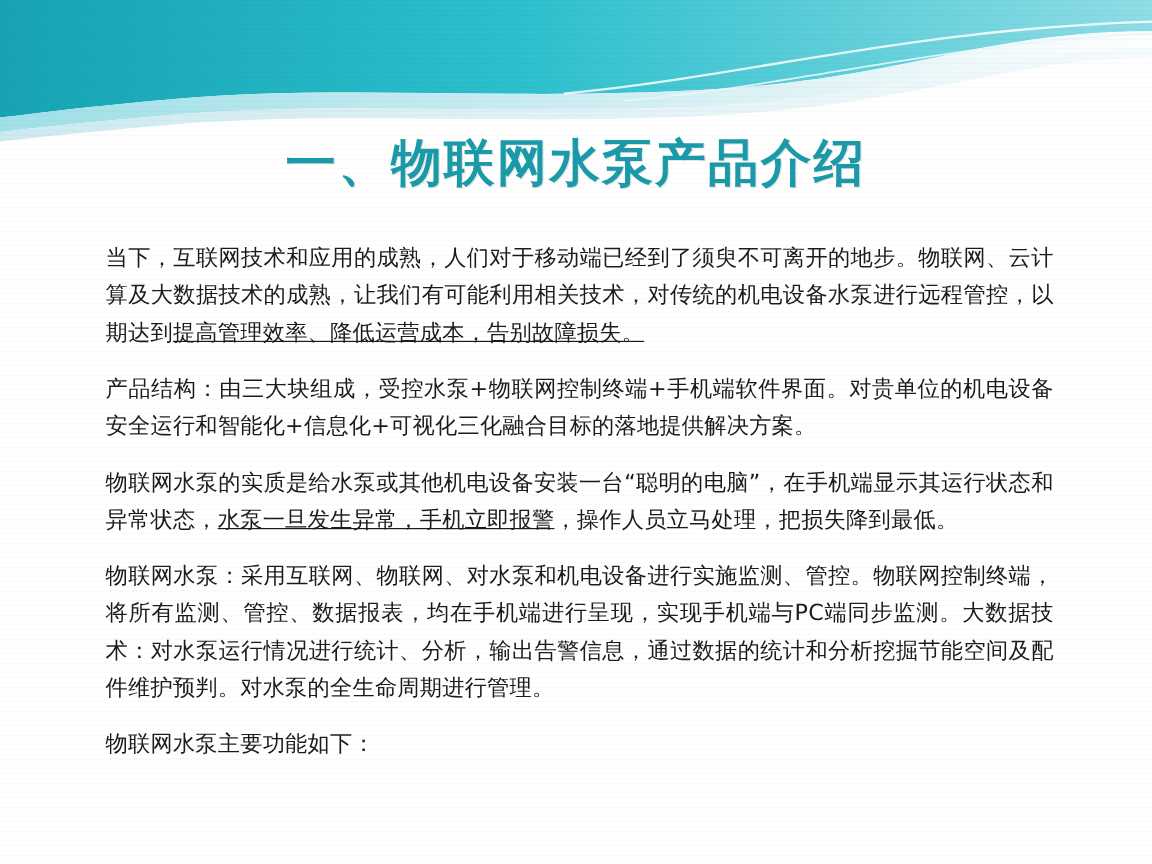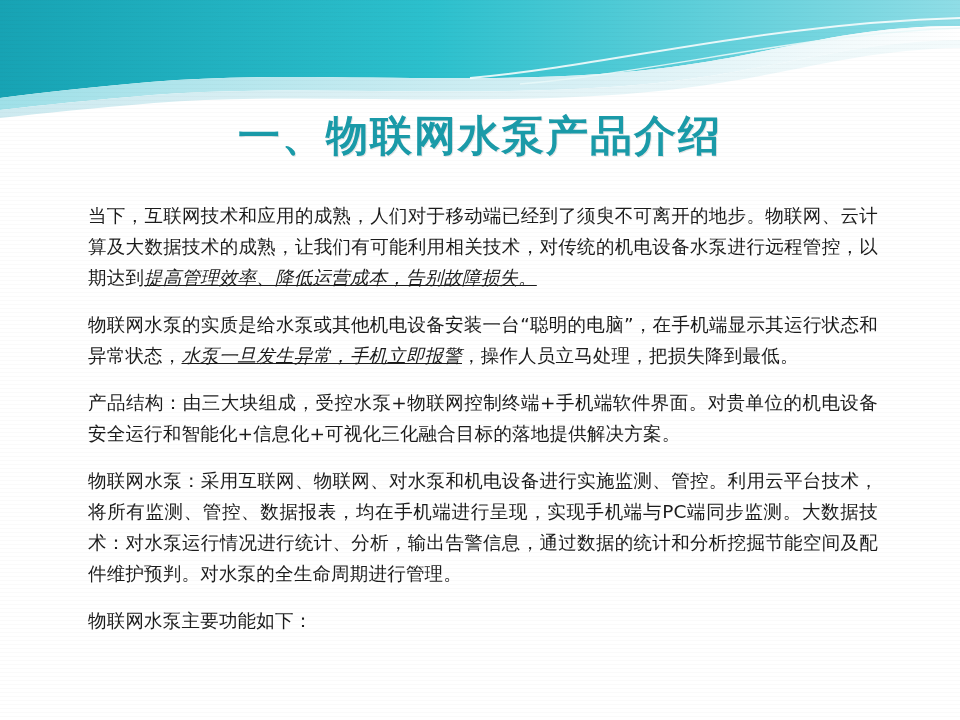--- a/index.html
+++ b/index.html
@@ -63,21 +63,20 @@
     font-family: "DejaVu Sans", "Liberation Sans", sans-serif;
     font-size: 18.5px;
     line-height: 31px;
     color: #1b1b1b;
     text-align: justify;
     margin: 0 0 16px 0;
     letter-spacing: 0.2px;
   }
   .u {
     text-decoration: underline;
-    font-style: italic;
   }
   .last {
     margin-bottom: 8px;
   }
 </style>
 </head>
 <body>
 
 <div class="slide">
 
@@ -113,29 +112,29 @@
 
   <div class="title">一、物联网水泵产品介绍</div>
 
   <div class="content">
 
     <p class="para">
       <span>当下，互联网技术和应用的成熟，人们对于移动端已经到了须臾不可离开的地步。物联网、云计算及大数据技术的成熟，让我们有可能利用相关技术，对传统的机电设备水泵进行远程管控，以期达到</span><span class="u">提高管理效率、降低运营成本，告别故障损失。</span>
     </p>
 
     <p class="para">
+      <span>产品结构：由三大块组成，受控水泵+物联网控制终端+手机端软件界面。对贵单位的机电设备安全运行和智能化+信息化+可视化三化融合目标的落地提供解决方案。</span>
+    </p>
+
+    <p class="para">
       <span>物联网水泵的实质是给水泵或其他机电设备安装一台“聪明的电脑”，在手机端显示其运行状态和异常状态，</span><span class="u">水泵一旦发生异常，手机立即报警</span><span>，操作人员立马处理，把损失降到最低。</span>
     </p>
 
     <p class="para">
-      <span>产品结构：由三大块组成，受控水泵+物联网控制终端+手机端软件界面。对贵单位的机电设备安全运行和智能化+信息化+可视化三化融合目标的落地提供解决方案。</span>
-    </p>
-
-    <p class="para">
-      <span>物联网水泵：采用互联网、物联网、对水泵和机电设备进行实施监测、管控。利用云平台技术，将所有监测、管控、数据报表，均在手机端进行呈现，实现手机端与PC端同步监测。大数据技术：对水泵运行情况进行统计、分析，输出告警信息，通过数据的统计和分析挖掘节能空间及配件维护预判。对水泵的全生命周期进行管理。</span>
+      <span>物联网水泵：采用互联网、物联网、对水泵和机电设备进行实施监测、管控。物联网控制终端，将所有监测、管控、数据报表，均在手机端进行呈现，实现手机端与PC端同步监测。大数据技术：对水泵运行情况进行统计、分析，输出告警信息，通过数据的统计和分析挖掘节能空间及配件维护预判。对水泵的全生命周期进行管理。</span>
     </p>
 
     <p class="para last">
       <span>物联网水泵主要功能如下：</span>
     </p>
 
   </div>
 </div>
 
 </body></html>

